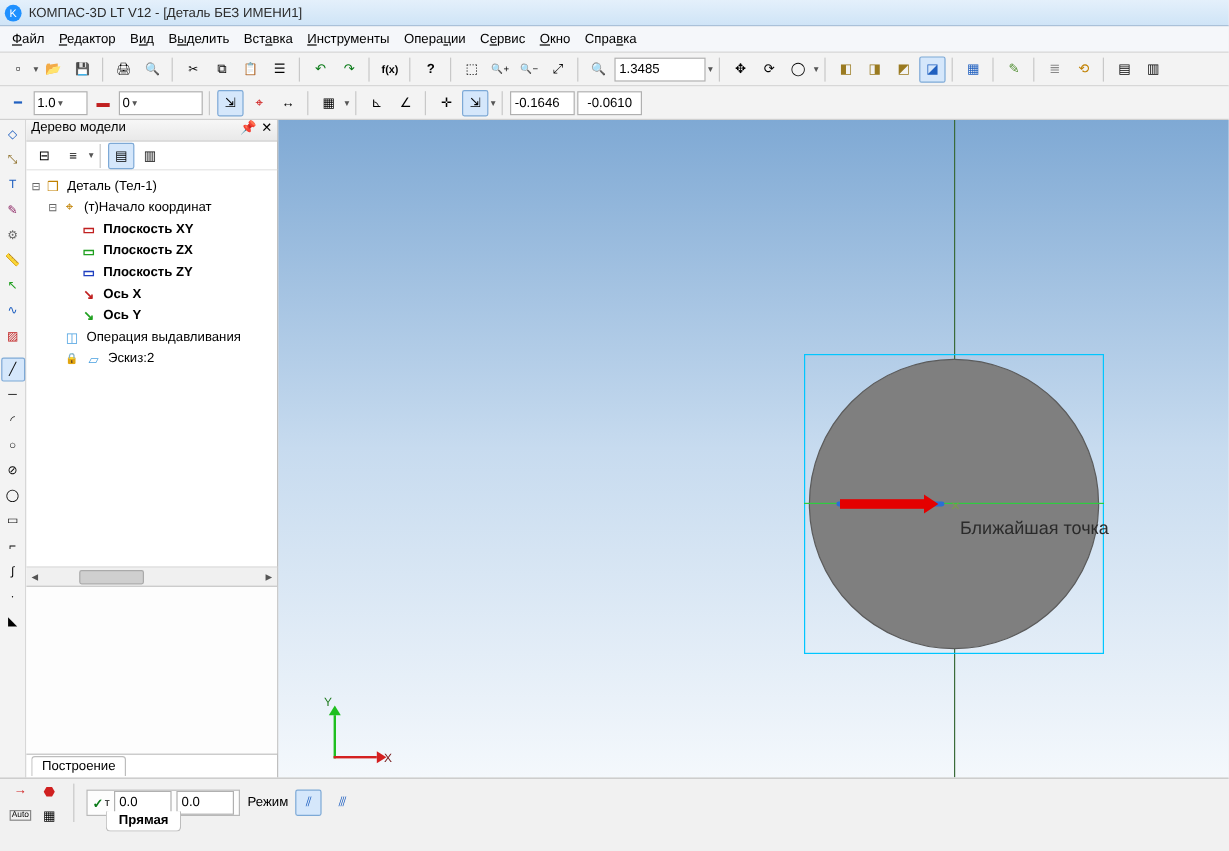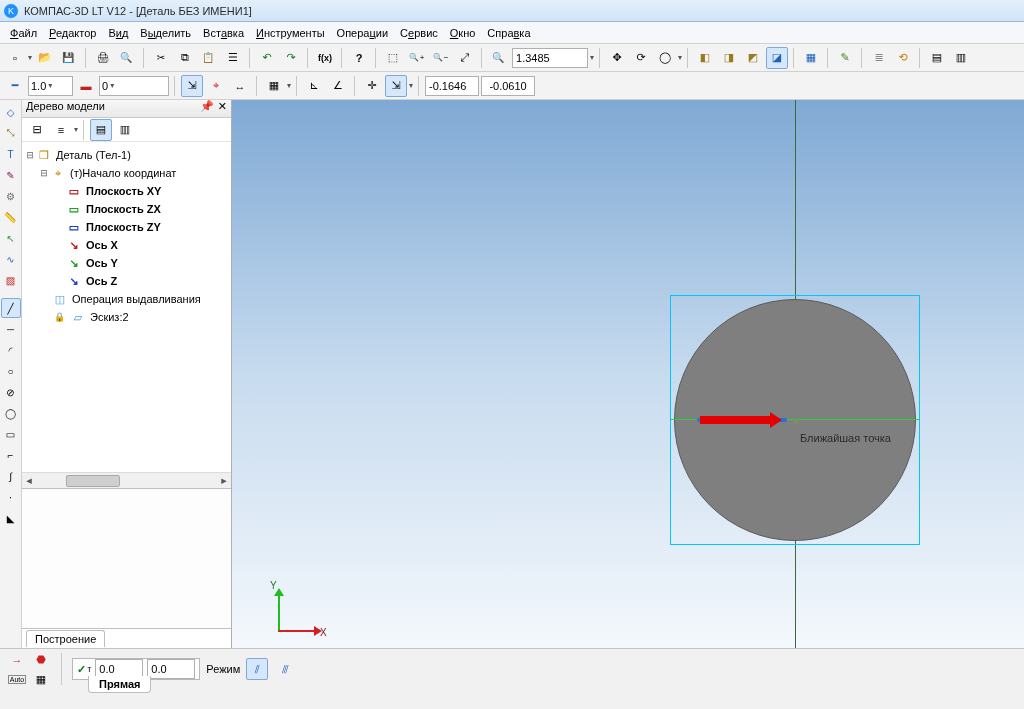--- a/index.html
+++ b/index.html
@@ -54,21 +54,21 @@
 
   
   .sel-rect { position: absolute; border: 1px solid #00c6ff; }
   .part-circle { position: absolute; border-radius: 50%; background: #7f7f7f; border: 1px solid #5b5b5b; }
   .crosshair-h { position: absolute; height: 1px; background: #3a6b3a; }
   .crosshair-v { position: absolute; width: 1px; background: #3a6b3a; }
   .green-axis-h { position: absolute; height: 1px; background: #2ecc40; }
   .blue-axis { position: absolute; height: 4px; background: #2a6fd6; border-radius: 2px; }
   .red-arrow { position: absolute; height: 8px; background: #e40000; }
   .red-arrow::after { content: ""; position: absolute; right: -10px; top: -4px; border-left: 12px solid #e40000; border-top: 8px solid transparent; border-bottom: 8px solid transparent; }
-  .hint-text { position: absolute; color: #2b2b2b; font-size: 11px; }
+  .hint-text { position: absolute; color: #2b2b2b; font-size: 15px; }
 
   
   .gizmo { position: absolute; left: 34px; bottom: 6px; width: 60px; height: 60px; }
   .gizmo .y { position: absolute; left: 12px; bottom: 10px; width: 2px; height: 36px; background: #1fbf1f; }
   .gizmo .y::before { content: ""; position: absolute; left: -4px; top: -8px; border-bottom: 8px solid #1fbf1f; border-left: 5px solid transparent; border-right: 5px solid transparent; }
   .gizmo .x { position: absolute; left: 12px; bottom: 10px; height: 2px; width: 36px; background: #d42020; }
   .gizmo .x::after { content: ""; position: absolute; right: -8px; top: -4px; border-left: 8px solid #d42020; border-top: 5px solid transparent; border-bottom: 5px solid transparent; }
   .gizmo .lx { position: absolute; left: 54px; bottom: 4px; color: #7a2020; font-size: 10px; }
   .gizmo .ly { position: absolute; left: 4px; top: -2px; color: #1d7a1d; font-size: 10px; }
   .bottom-left { display: flex; flex-direction: column; gap: 2px; }
@@ -279,24 +279,20 @@
         <span class="label">Плоскость ZY</span>
       </div>
       <div class="tree-node lv2">
         <span class="icon i-axis axis-x"></span>
         <span class="label">Ось X</span>
       </div>
       <div class="tree-node lv2">
         <span class="icon i-axis axis-y"></span>
         <span class="label">Ось Y</span>
       </div>
-      <div class="tree-node lv2">
-        <span class="icon i-axis axis-z"></span>
-        <span class="label">Ось Z</span>
-      </div>
       <div class="tree-node lv1b">
         <span class="icon i-extrude"></span>
         <span class="label">Операция выдавливания</span>
       </div>
       <div class="tree-node lv1b">
         <span class="icon i-lock"></span>
         <span class="icon i-sketch"></span>
         <span class="label">Эскиз:2</span>
       </div>
     </div>

